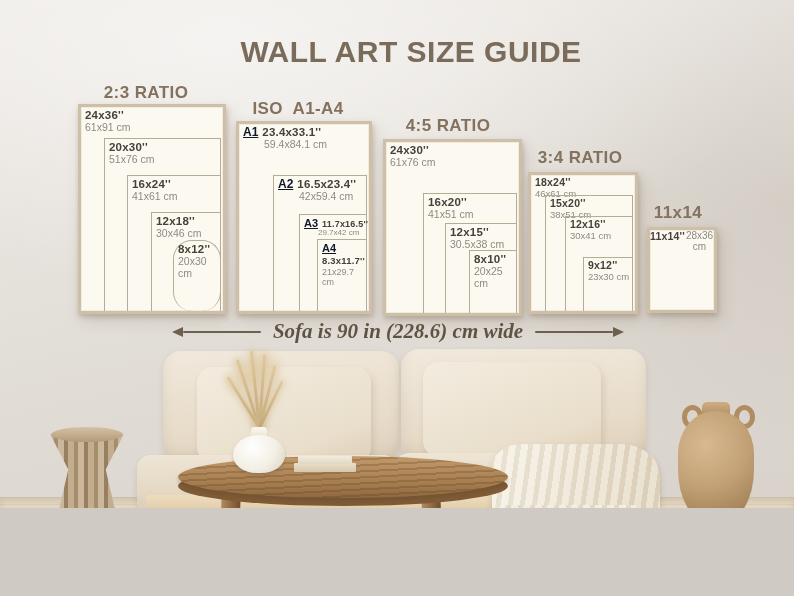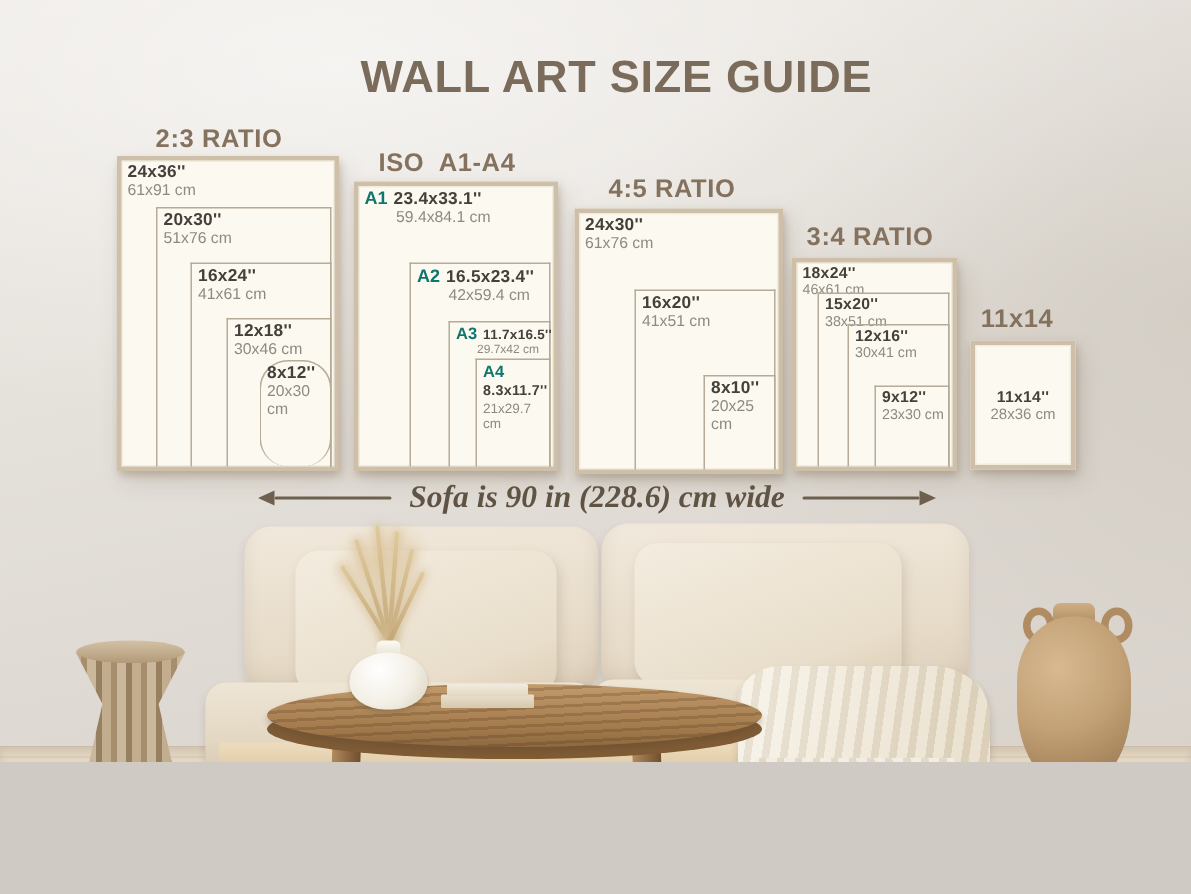--- a/index.html
+++ b/index.html
@@ -107,24 +107,24 @@
     font-size:17px;font-weight:bold;letter-spacing:.4px;color:#84715e;}
   .frame{position:absolute;background:#fcf9f1;border:3px solid #cdbfa8;
     box-shadow:1px 3px 5px rgba(115,95,70,.30), 4px 7px 14px rgba(115,95,70,.18),
                inset 0 0 0 1px #f2ecdf;}
   .nest{position:absolute;right:2px;bottom:0;border:1px solid #b6ab97;border-bottom:0;}
   .lab{padding:2px 2px 0 4px;line-height:1.12;}
   .in{display:block;font-weight:bold;color:#45403a;font-size:11.5px;letter-spacing:.2px;}
   .cm{display:block;color:#8f8a81;font-size:10.5px;}
   .cm.c{text-align:left;}
   .isorow{display:flex;gap:4px;align-items:baseline;}
-  .code{font-weight:bold;color:#0f766e;font-size:12px;}
+  .code{font-weight:bold;text-decoration:underline;color:#0f172a;font-size:12px;}
   .iso-cm{margin-left:21px;}
   .g4 .in{font-size:10.5px;} .g4 .cm{font-size:9.5px;}
-  .g5lab{position:absolute;inset:0;display:flex;flex-direction:column;justify-content:center;
+  .g5lab{position:absolute;inset:0;display:flex;flex-direction:row;justify-content:center;
     text-align:center;}
   .g5lab .in{font-size:10.5px;} .g5lab .cm{font-size:10px;}
 
   .arrow{position:absolute;left:172px;top:321px;width:452px;height:22px;
     display:flex;align-items:center;}
   .arrow .line{flex:1;height:2px;background:#6e604f;border-radius:1px;}
   .arrow .ah{width:0;height:0;border-top:5px solid transparent;border-bottom:5px solid transparent;}
   .arrow .ah.l{border-right:11px solid #6e604f;}
   .arrow .ah.r{border-left:11px solid #6e604f;}
   .arrow .note{margin:0 12px;font-family:"Liberation Serif",serif;font-style:italic;
@@ -279,20 +279,26 @@
     <div class="lab">
       <span class="in">24x30''</span>
       <span class="cm">61x76 cm</span>
     </div>
     <div class="nest" style="left:37px;top:51px;">
       <div class="lab">
           <span class="in">16x20''</span>
           <span class="cm">41x51 cm</span>
         </div>
     </div>
+    <div class="nest" style="left:59px;top:81px;">
+      <div class="lab">
+          <span class="in">12x15''</span>
+          <span class="cm">30.5x38 cm</span>
+        </div>
+    </div>
     <div class="nest" style="left:83px;top:108px;">
       <div class="lab">
           <span class="in">8x10''</span>
           <span class="cm c">20x25 cm</span>
         </div>
     </div>
   </div>
 
   <div class="frame g4" style="left:528px;top:172px;width:104px;height:136px;">
     <div class="lab">

